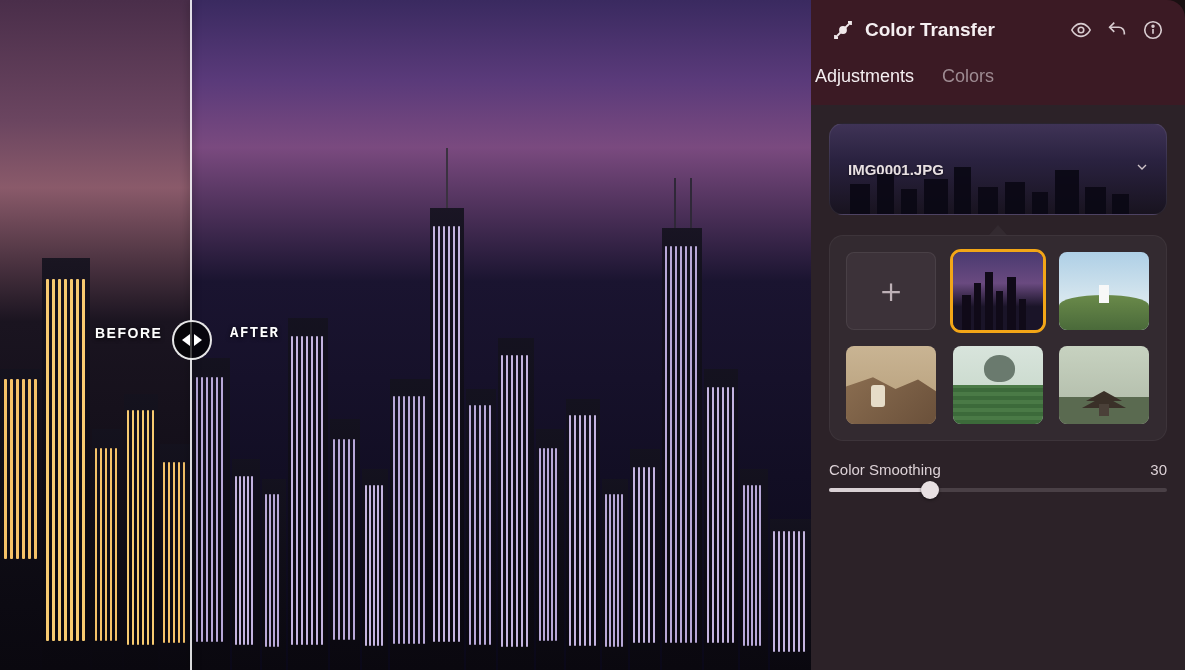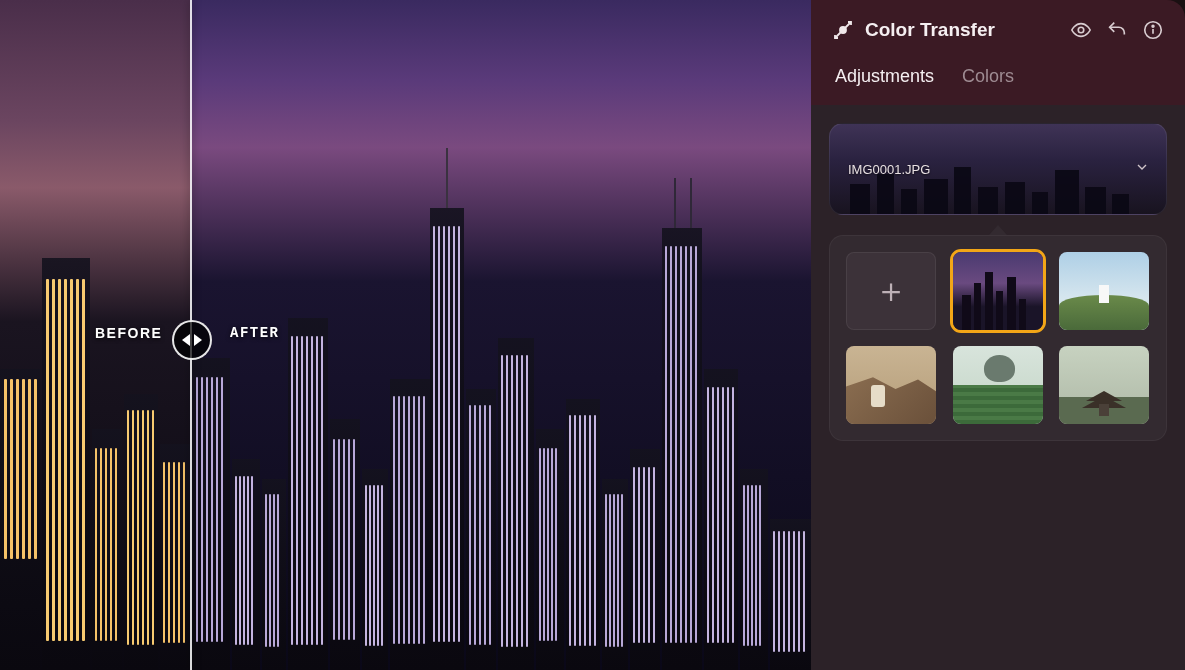--- a/index.html
+++ b/index.html
@@ -76,38 +76,38 @@
   }
   .tool-icon svg { width: 24px; height: 24px; }
   .panel-title { font-size: 19px; font-weight: 600; color: #f5eff1; }
   .hdr-icon {
     width: 24px; height: 24px; display:flex; align-items:center; justify-content:center;
     color: #d8ccd0; cursor: pointer;
   }
   .hdr-icon svg { width: 22px; height: 22px; }
 
   .tabs {
-    display: flex; gap: 28px; padding: 6px 20px 18px 24px;
+    display: flex; gap: 28px; padding: 6px 20px 18px 4px;
   }
   .tab { font-size: 18px; color: #9e8b92; cursor: pointer; }
   .tab.active { color: #f5eff1; }
 
   .panel-body {
     flex: 1; background: #2c2228;
     padding: 18px 18px 20px 18px;
     display: flex; flex-direction: column; gap: 20px;
   }
   .ref-preview {
     height: 92px; border-radius: 14px;
     background: linear-gradient(180deg, #3f3356 0%, #2a2240 40%, #18131f 100%);
     position: relative;
     border: 1px solid rgba(255,255,255,0.08);
     display:flex; align-items:center; padding: 0 18px;
   }
-  .ref-preview .fname { color: #e8e0e2; font-size: 13px; text-shadow: 0 1px 2px rgba(0,0,0,0.6); }
+  .ref-preview .fname { color: #e8e0e2; font-size: 15px; text-shadow: 0 1px 2px rgba(0,0,0,0.6); font-weight: bold; }
   .ref-preview .chev { position:absolute; right:16px; top:50%; transform:translateY(-50%); color:#cfc4c9;}
   .ref-preview .skyline {
     position:absolute; bottom:0; left:0; right:0; height:55%;
   }
   .ref-preview .skyline .pb { position:absolute; bottom:0; background:rgba(10,8,20,0.9); }
 
   .pointer-notch {
     width: 18px; height: 10px; margin: -10px auto 0 auto;
     position: relative;
   }
@@ -403,16 +403,26 @@
             <div class="th-sky" style="background:linear-gradient(180deg,#c7d2c0,#aeb8a6);"></div>
             <div class="th-ground" style="height:35%;background:#5a6a50;"></div>
             <div style="position:absolute;bottom:30%;left:50%;transform:translateX(-50%);width:0;height:0;border-left:18px solid transparent;border-right:18px solid transparent;border-bottom:10px solid #3a3028;"></div>
             <div style="position:absolute;bottom:20%;left:50%;transform:translateX(-50%);width:0;height:0;border-left:22px solid transparent;border-right:22px solid transparent;border-bottom:12px solid #3a3028;"></div>
             <div style="position:absolute;bottom:10%;left:50%;transform:translateX(-50%);width:10px;height:12px;background:#4a4038;"></div>
           </div>
         </div>
       </div>
     </div>
 
+    <div class="slider-row">
+      <div class="slider-label-row">
+        <span>Color Smoothing</span>
+        <span>30</span>
+      </div>
+      <div class="slider-track">
+        <div class="slider-fill" id="slider-fill" style="width: 30%;"></div>
+        <div class="slider-knob" id="slider-knob" style="left: 30%;"></div>
+      </div>
+    </div>
 
 
   </div>
 </div>
 
 </body></html>

